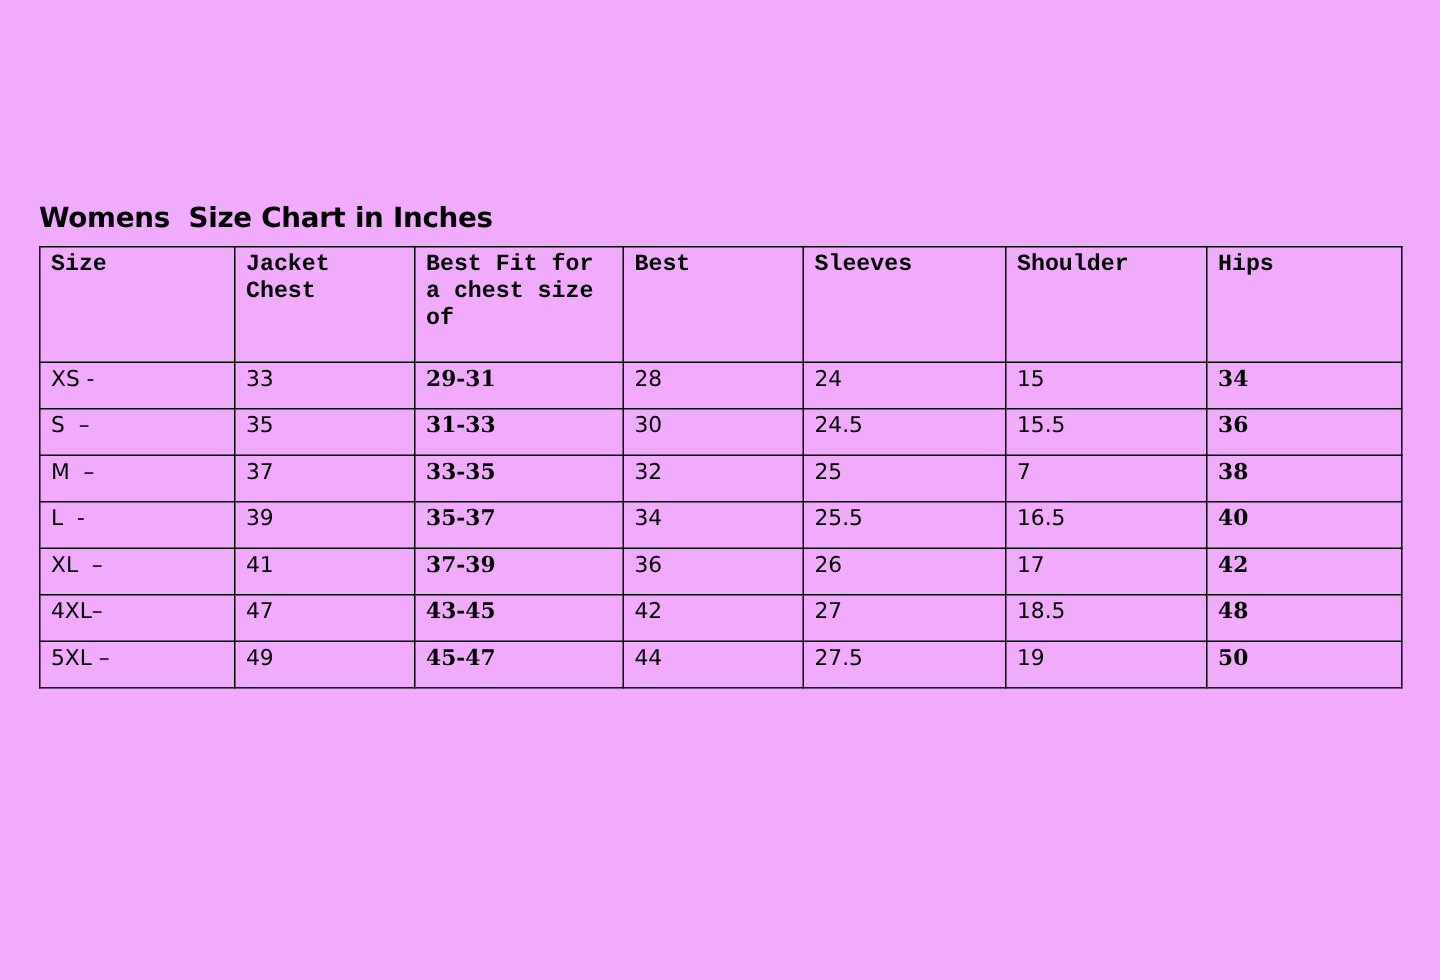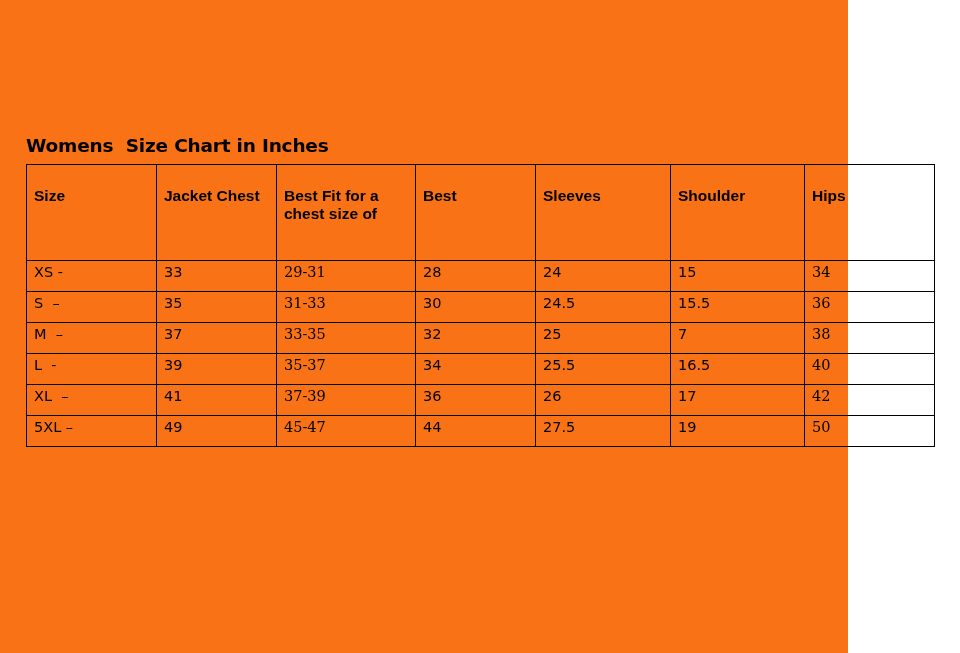--- a/index.html
+++ b/index.html
@@ -9,23 +9,23 @@
   body {
     width: 960px;
     height: 653px;
     background: #ffffff;
     font-family: "Liberation Serif", serif;
     color: #000000;
     overflow: hidden;
   }
   .page {
     position: relative;
-    width: 848px;
+    width: 960px;
     height: 653px;
-    background: #f97316;
+    background: #f0abfc;
   }
   .chart-wrap {
     position: absolute;
     left: 26px;
     top: 135px;
     width: 908px;
   }
   .chart-title {
     font-family: "DejaVu Sans", sans-serif;
     font-weight: bold;
@@ -43,41 +43,41 @@
   table.size-chart th,
   table.size-chart td {
     border: 1px solid #000000;
     padding: 3px 6px 3px 7px;
     vertical-align: top;
     text-align: left;
     font-size: 15.5px;
     line-height: 1.16;
   }
   table.size-chart thead th {
-    font-family: Liberation Sans, sans-serif;
+    font-family: Liberation Mono, monospace;
     font-weight: bold;
     font-size: 15.5px;
     height: 70px;
     vertical-align: top;
-    padding-top: 22px;
+    padding-top: 3px;
   }
   table.size-chart tbody td {
     height: 24px;
     font-family: "DejaVu Sans", sans-serif;
     font-size: 14.5px;
     font-weight: normal;
   }
   table.size-chart tbody td.size-cell {
     font-family: "DejaVu Sans", sans-serif;
     font-size: 14.5px;
     white-space: pre;
   }
   table.size-chart tbody td.bold-cell {
     font-family: "DejaVu Serif", serif;
-    font-weight: normal;
+    font-weight: bold;
     font-size: 14.5px;
   }
   .col-0 { width: 130px; }
   .col-1 { width: 120px; }
   .col-2 { width: 139px; }
   .col-3 { width: 120px; }
   .col-4 { width: 135px; }
   .col-5 { width: 134px; }
   .col-6 { width: 130px; }
 </style>
@@ -150,20 +150,29 @@
         <tr>
           <td class="size-cell">XL  –</td>
           <td>41</td>
           <td class="bold-cell">37-39</td>
           <td>36</td>
           <td>26</td>
           <td>17</td>
           <td class="bold-cell">42</td>
         </tr>
         <tr>
+          <td class="size-cell">4XL–</td>
+          <td>47</td>
+          <td class="bold-cell">43-45</td>
+          <td>42</td>
+          <td>27</td>
+          <td>18.5</td>
+          <td class="bold-cell">48</td>
+        </tr>
+        <tr>
           <td class="size-cell">5XL –</td>
           <td>49</td>
           <td class="bold-cell">45-47</td>
           <td>44</td>
           <td>27.5</td>
           <td>19</td>
           <td class="bold-cell">50</td>
         </tr>
       </tbody>
     </table>

